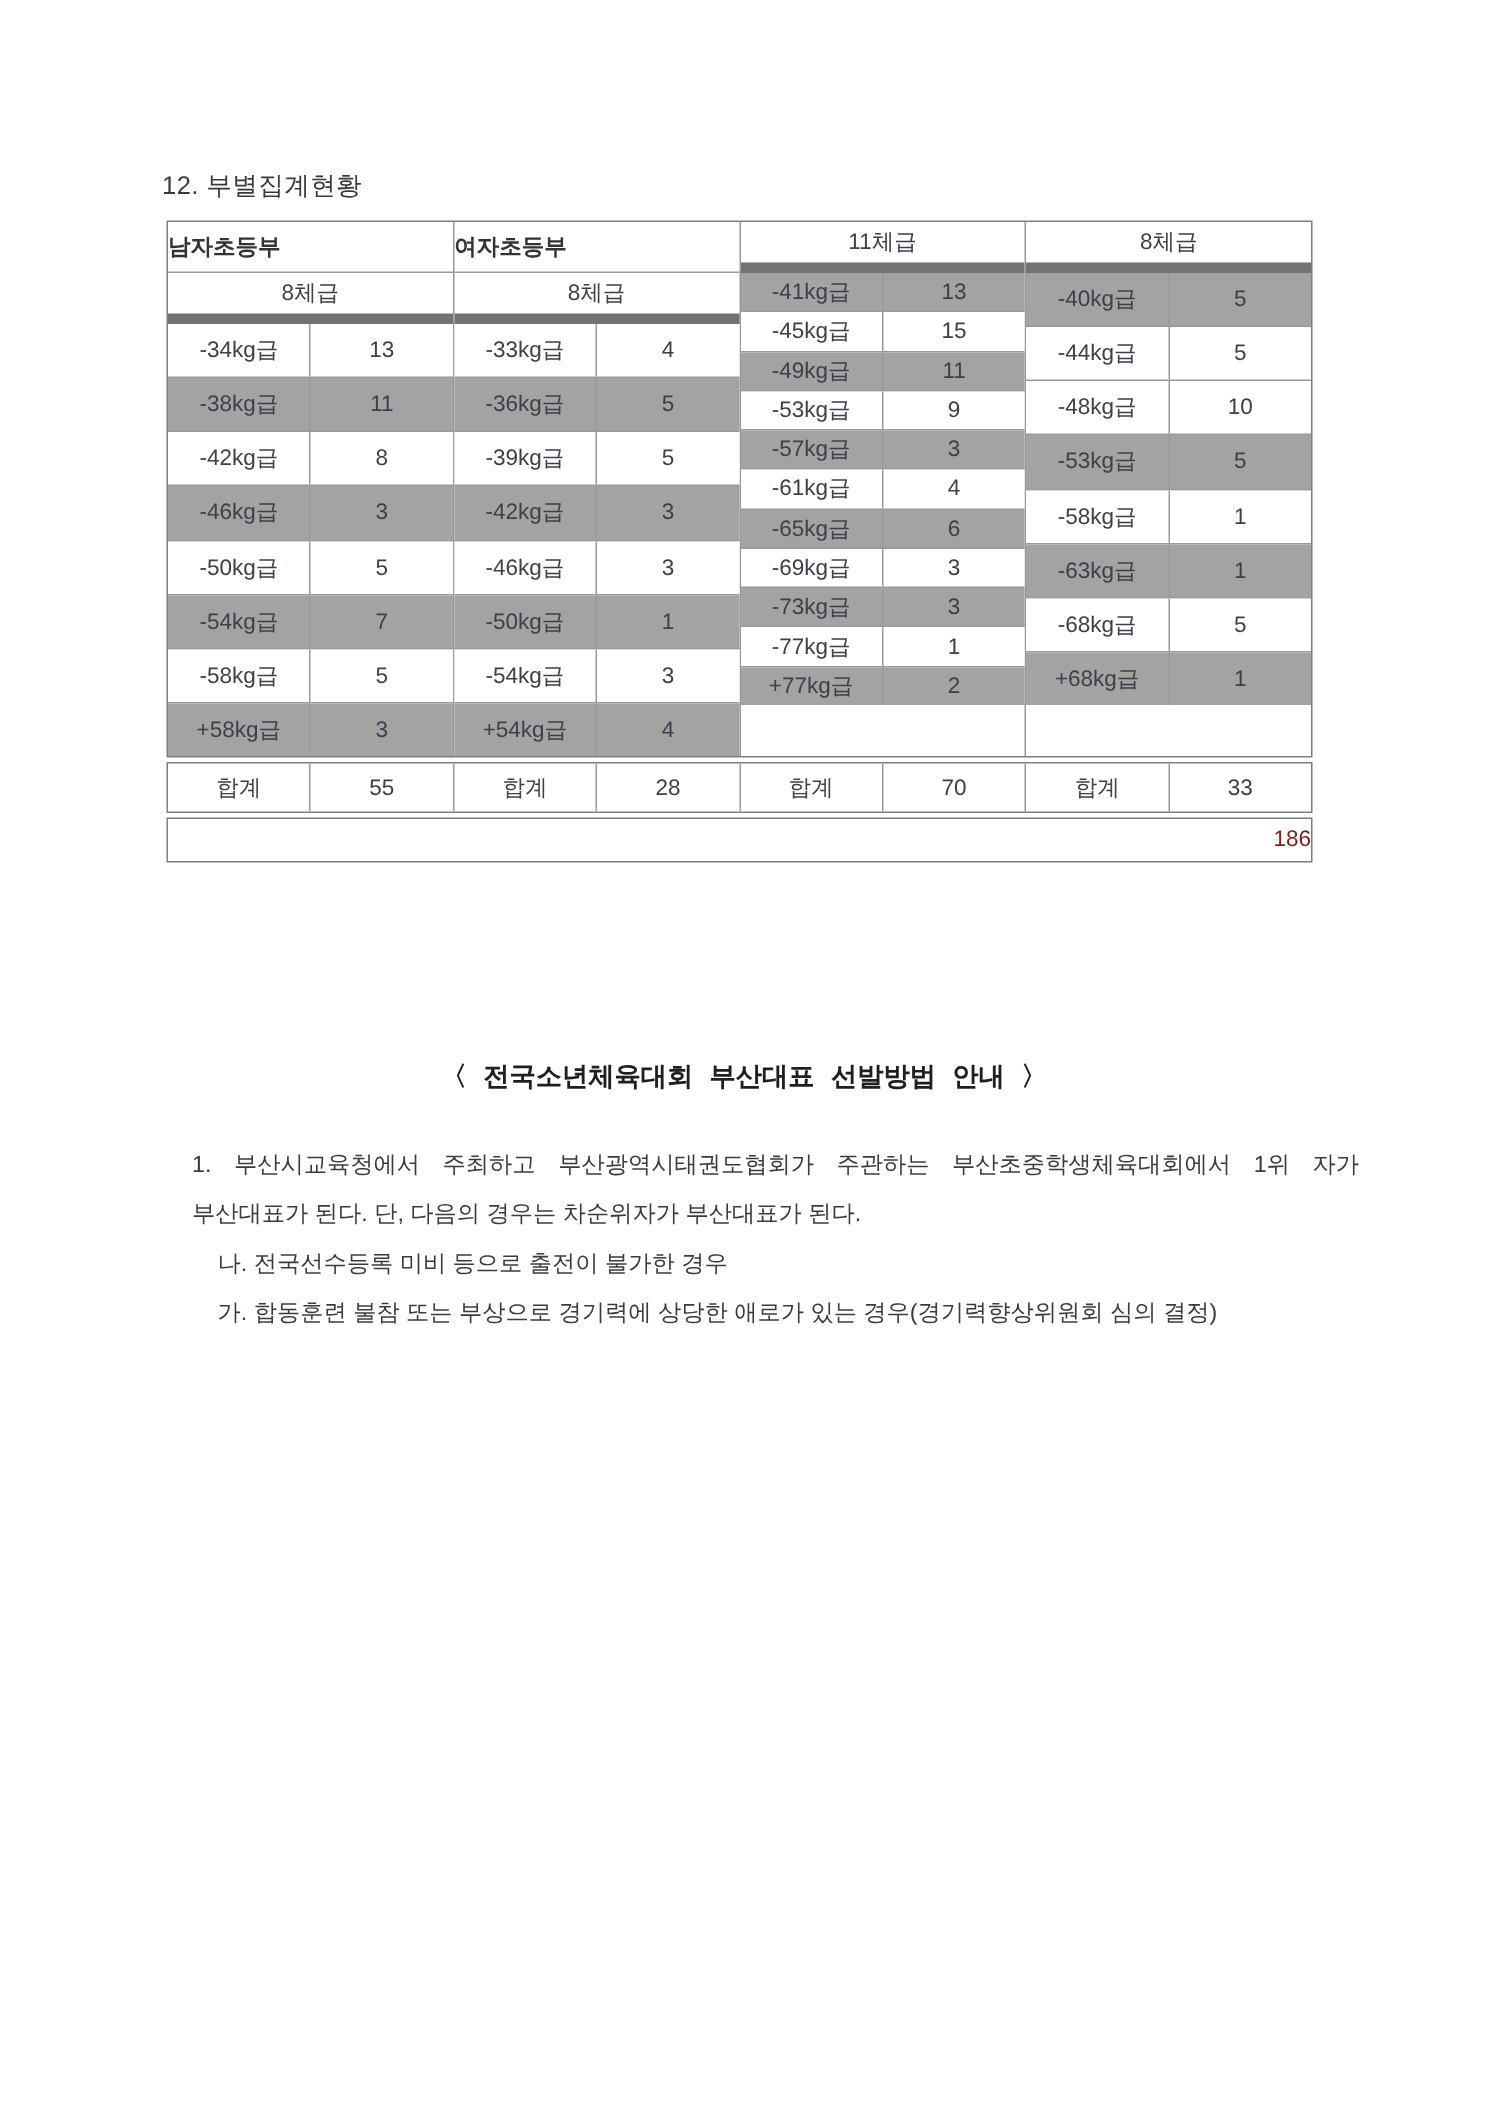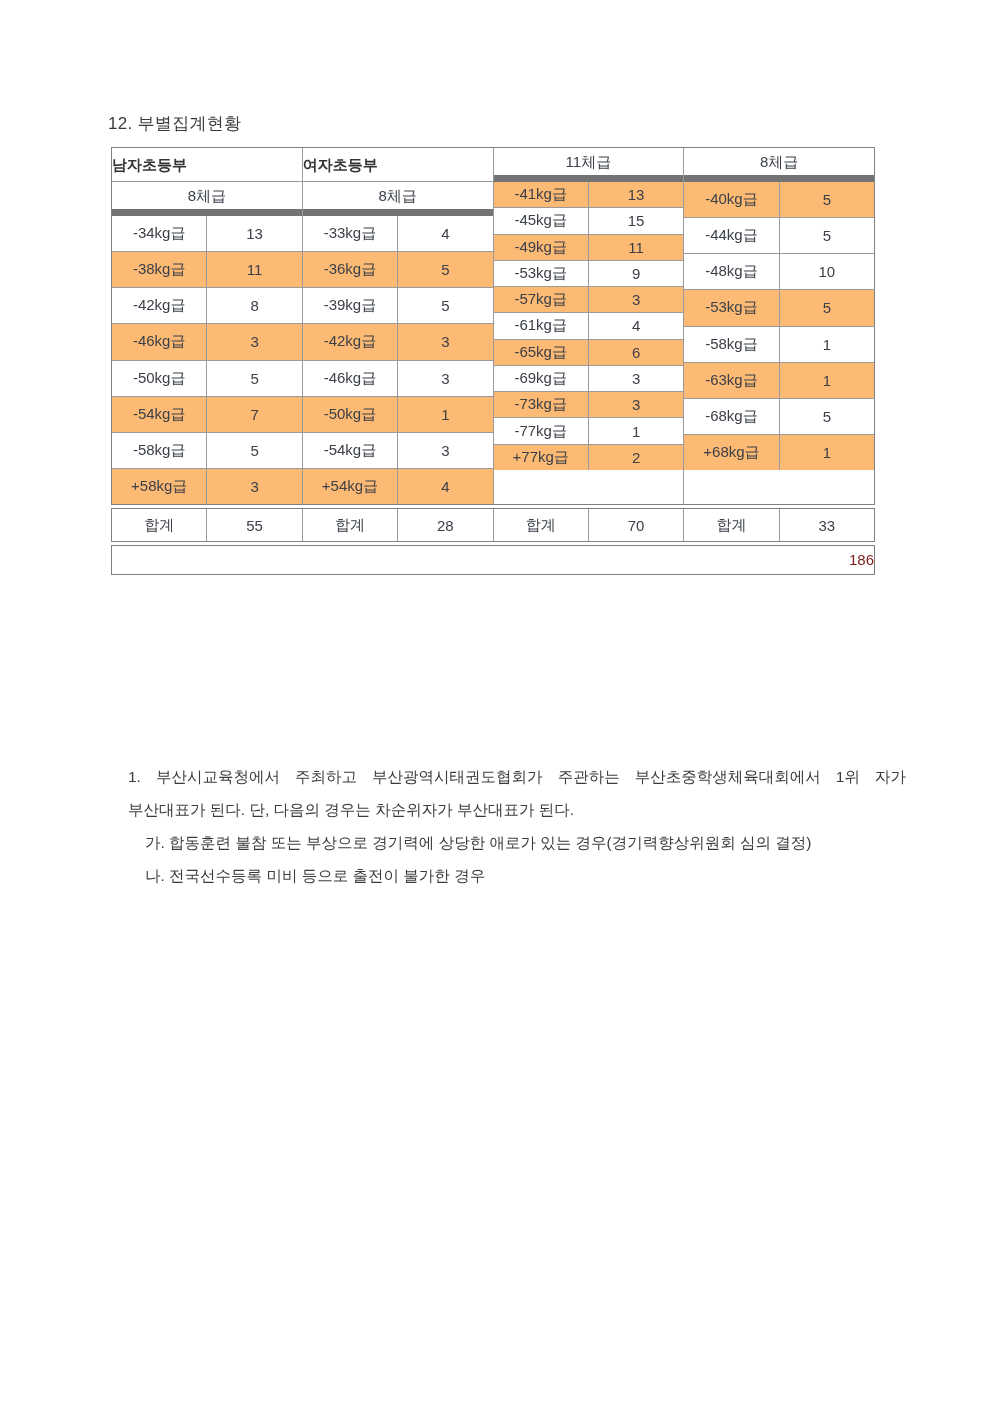--- a/index.html
+++ b/index.html
@@ -25,21 +25,21 @@
   .group{flex:1;min-width:0;border-right:1px solid #9a9a9a;}
   .group:last-child{border-right:none;}
   .gh1{
     height:33px;line-height:33px;text-align:left;
     font-weight:bold;color:#333;border-bottom:1px solid #9a9a9a;
   }
   .gh2{height:27px;line-height:27px;text-align:center;border-bottom:7px solid #737373;}
   .gbody{height:288px;display:flex;flex-direction:column;}
   .wrow{flex:1;display:flex;border-bottom:1px solid #9a9a9a;background:#fff;}
   .wrow:last-child{border-bottom:none;}
-  .wrow.hl{background:#fdba74;}
+  .wrow.hl{background:#a3a3a3;}
   .cell{flex:1;display:flex;align-items:center;justify-content:center;min-width:0;overflow:hidden;}
   .cell.lbl{border-right:1px solid #9a9a9a;}
 
   .sec-totals .group{display:flex;height:32px;justify-content:center;}
   .sec-grand{height:28px;}
   .grand{height:28px;line-height:28px;text-align:right;color:#7f1d1d;}
 
   
   .notice-heading{
     position:absolute;left:0;top:705px;width:992px;
@@ -256,21 +256,22 @@
           </div>
         </div>
     </div>
 
     <div class="sec sec-grand">
       <div class="grand">186</div>
     </div>
 
   </div>
 
+  <div class="notice-heading">〈 전국소년체육대회 부산대표 선발방법 안내 〉</div>
 
   <div class="paras">
 
   <p class="para">1. 부산시교육청에서 주최하고 부산광역시태권도협회가 주관하는 부산초중학생체육대회에서 1위 자가 부산대표가 된다. 단, 다음의 경우는 차순위자가 부산대표가 된다.</p>
+      <p class="para indent">나. 전국선수등록 미비 등으로 출전이 불가한 경우</p>
       <p class="para indent">가. 합동훈련 불참 또는 부상으로 경기력에 상당한 애로가 있는 경우(경기력향상위원회 심의 결정)</p>
-      <p class="para indent">나. 전국선수등록 미비 등으로 출전이 불가한 경우</p>
     </div>
 
 </div>
 
 </body></html>

